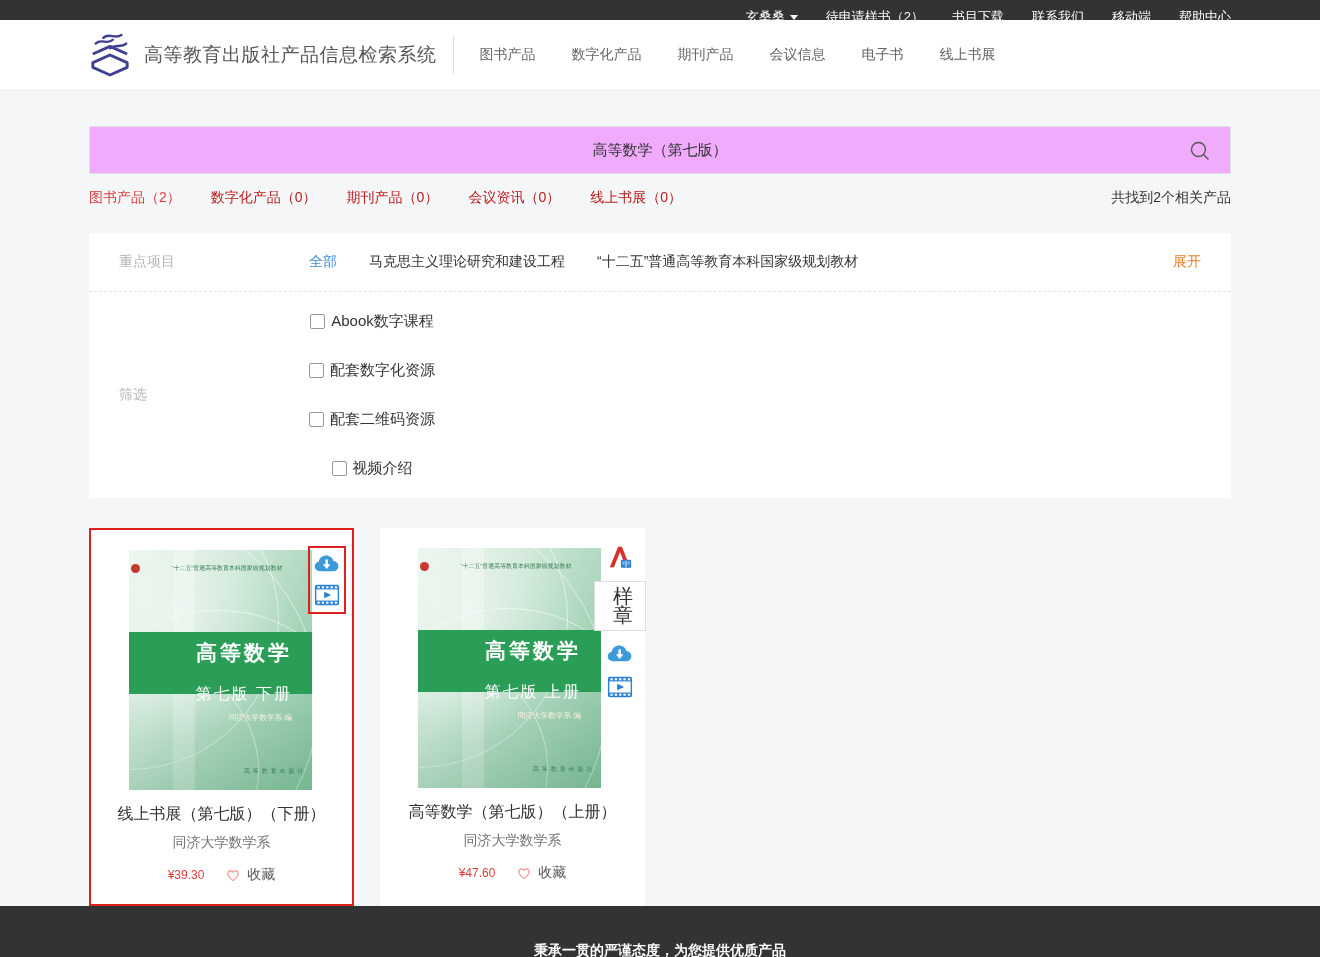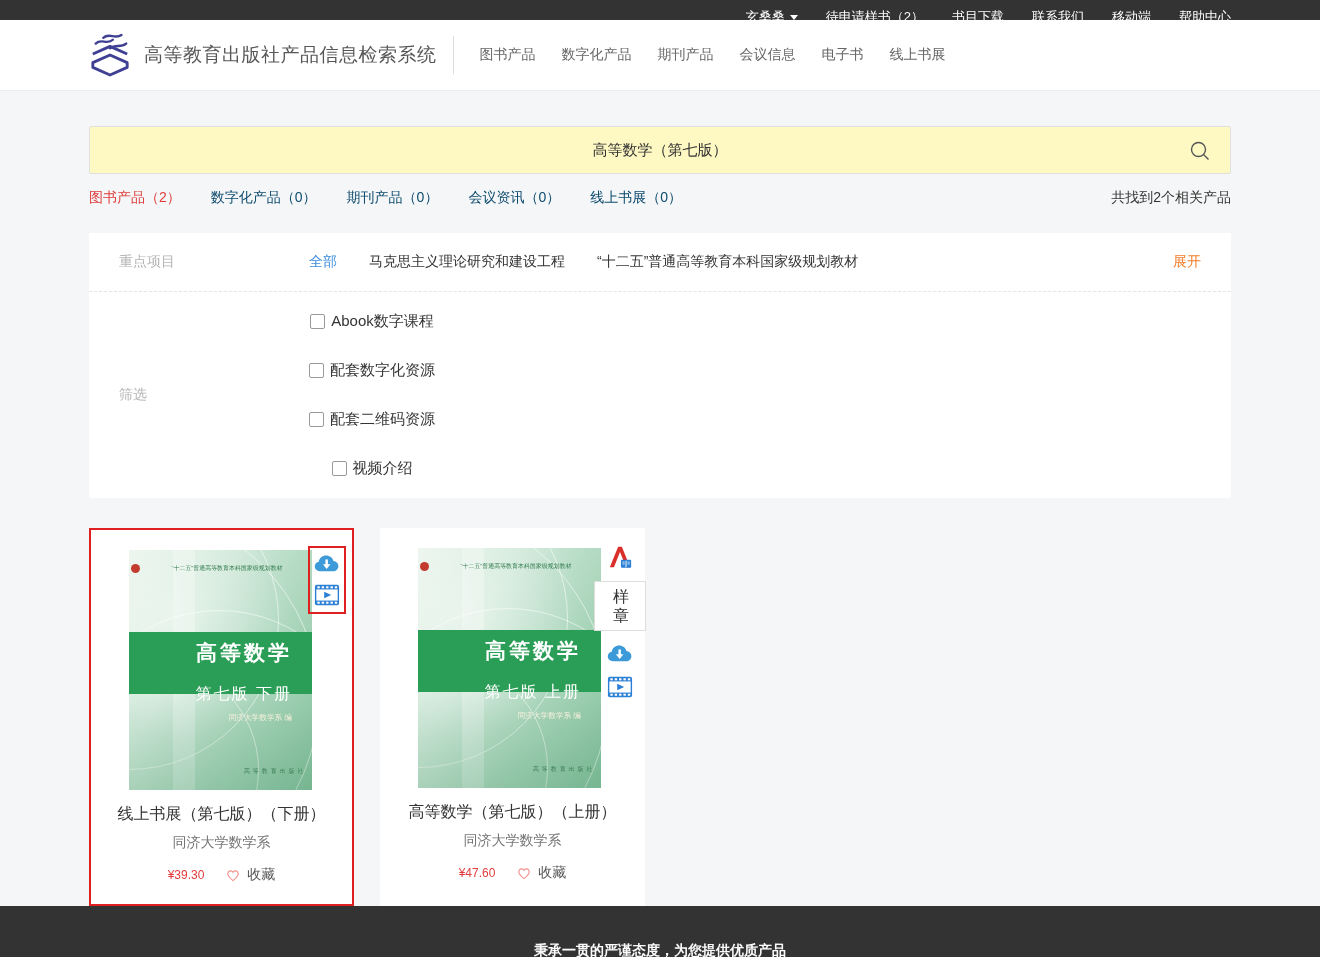--- a/index.html
+++ b/index.html
@@ -16,32 +16,32 @@
   .topbar .container { display:flex; justify-content:flex-end; align-items:center; height:34px; gap:28px; }
   .topbar-link { color:#ffffff; font-size:13px; cursor:pointer; display:flex; align-items:center; white-space:nowrap; }
   .caret { display:inline-block; width:0; height:0; border-left:4px solid transparent; border-right:4px solid transparent; border-top:5px solid #ffffff; margin-left:5px; }
 
   
   .header { background:#ffffff; height:71px; flex:0 0 auto; border-bottom:1px solid #ededed; }
   .header .container { display:flex; align-items:center; height:70px; }
   .logo { width:42px; height:48px; margin-right:13px; cursor:pointer; flex:0 0 auto; }
   .site-title { font-size:19px; color:#575757; letter-spacing:.5px; white-space:nowrap; }
   .hdr-divider { width:1px; height:38px; background:#dddddd; margin:0 26px 0 16px; }
-  .main-nav { display:flex; gap:26px;text-align:center; }
+  .main-nav { display:flex; gap:36px;text-align:center; }
   .nav-item { font-size:14px; color:#666666; cursor:pointer; white-space:nowrap; }
 
   
   .content { flex:1 1 auto; padding-top:35px; }
 
-  .search-wrap { position:relative; height:48px; background:#fef9c3; border:1px solid #e0e0e0; border-radius:2px; }
+  .search-wrap { position:relative; height:48px; background:#f0abfc; border:1px solid #e0e0e0; border-radius:2px; }
   .search-input { width:100%; height:100%; border:none; outline:none; background:transparent; text-align:center; font-size:15px; color:#333; font-family:inherit; }
   .search-icon { position:absolute; right:18px; top:12px; width:24px; height:24px; cursor:pointer; }
 
   .tabs-row { display:flex; align-items:center; gap:30px; margin-top:15px; font-size:14px; }
-  .tab { color:#0c4a6e; cursor:pointer; white-space:nowrap; }
+  .tab { color:#b91c1c; cursor:pointer; white-space:nowrap; }
   .tab.active { color:#e03c3c; }
   .result-count { margin-left:auto; color:#333333; }
 
   .filter-panel { background:#ffffff; margin-top:26px; }
   .filter-row { display:flex; align-items:center; padding:20px 30px; }
   .filter-row.first { border-bottom:1px dashed #e5e5e5; }
   .flabel { width:190px; color:#b5b5b5; font-size:14px; flex:0 0 auto; }
   .fopts { display:flex; align-items:center; gap:32px; font-size:14px; }
   .fopt { color:#333; cursor:pointer; white-space:nowrap; }
   .fopt.all { color:#3e8ddd; }
@@ -56,21 +56,21 @@
   .card.highlighted { border:2px solid #e02020; }
   .card-title { margin-top:14px; text-align:center; font-size:16px; color:#333; }
   .card-author { margin-top:9px; text-align:center; font-size:14px; color:#757575; }
   .price-row { margin-top:14px; display:flex; justify-content:center; align-items:center; gap:20px; }
   .price { color:#e03c3c; font-size:12px; }
   .fav { display:flex; align-items:flex-start; gap:5px; color:#555; font-size:14px; cursor:pointer; }
 
   .icon-col { position:absolute; top:16px; right:5px; width:40px; display:flex; flex-direction:column; align-items:center; gap:11px; z-index:3; }
   .icon-highlight { border:2px solid #e02020; padding:4px 3px; display:flex; flex-direction:column; align-items:center; gap:9px; }
   .ic { cursor:pointer; display:block; }
-  .sample-box { border:1px solid #dddddd; background:#fff; width:52px; padding:5px 18px; text-align:center; font-size:16px; line-height:19px; color:#333; cursor:pointer; word-break:break-all; }
+  .sample-box { border:1px solid #dddddd; background:#fff; width:52px; padding:5px 18px; text-align:center; font-size:20px; line-height:19px; color:#333; cursor:pointer; word-break:break-all; }
 
   
   .cover { margin:20px 0 0 38px; width:183px; height:240px; position:relative; overflow:hidden; cursor:pointer;
     background:linear-gradient(118deg,#e9f4ec 0%,#cfe8d8 35%,#abd6bc 65%,#86c19e 100%); }
   .cover-shine { position:absolute; inset:0; background:radial-gradient(circle at 22% 28%, rgba(255,255,255,.45) 0%, rgba(255,255,255,0) 55%); }
   .cover-bottom-shade { position:absolute; inset:0; background:linear-gradient(to bottom, rgba(0,0,0,0) 60%, rgba(60,140,95,.22) 100%); }
   .stripe { position:absolute; left:24%; top:0; bottom:0; width:12%; background:rgba(255,255,255,.28); }
   .arc { position:absolute; border:1px solid rgba(255,255,255,.55); border-radius:50%; }
   .a1 { width:300px; height:300px; left:-150px; top:-80px; }
   .a2 { width:380px; height:380px; left:-190px; top:-40px; }

